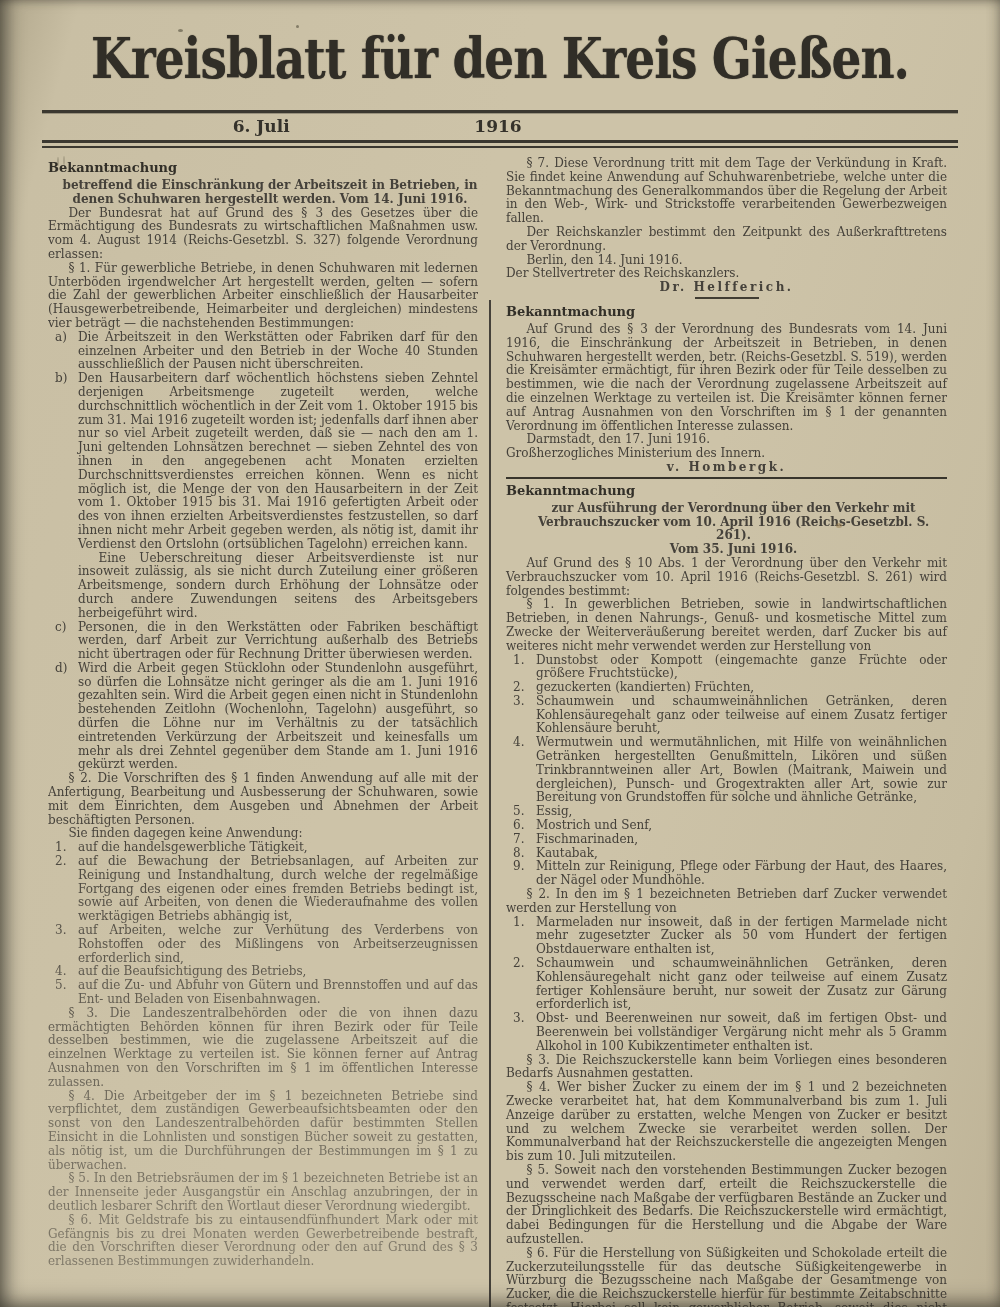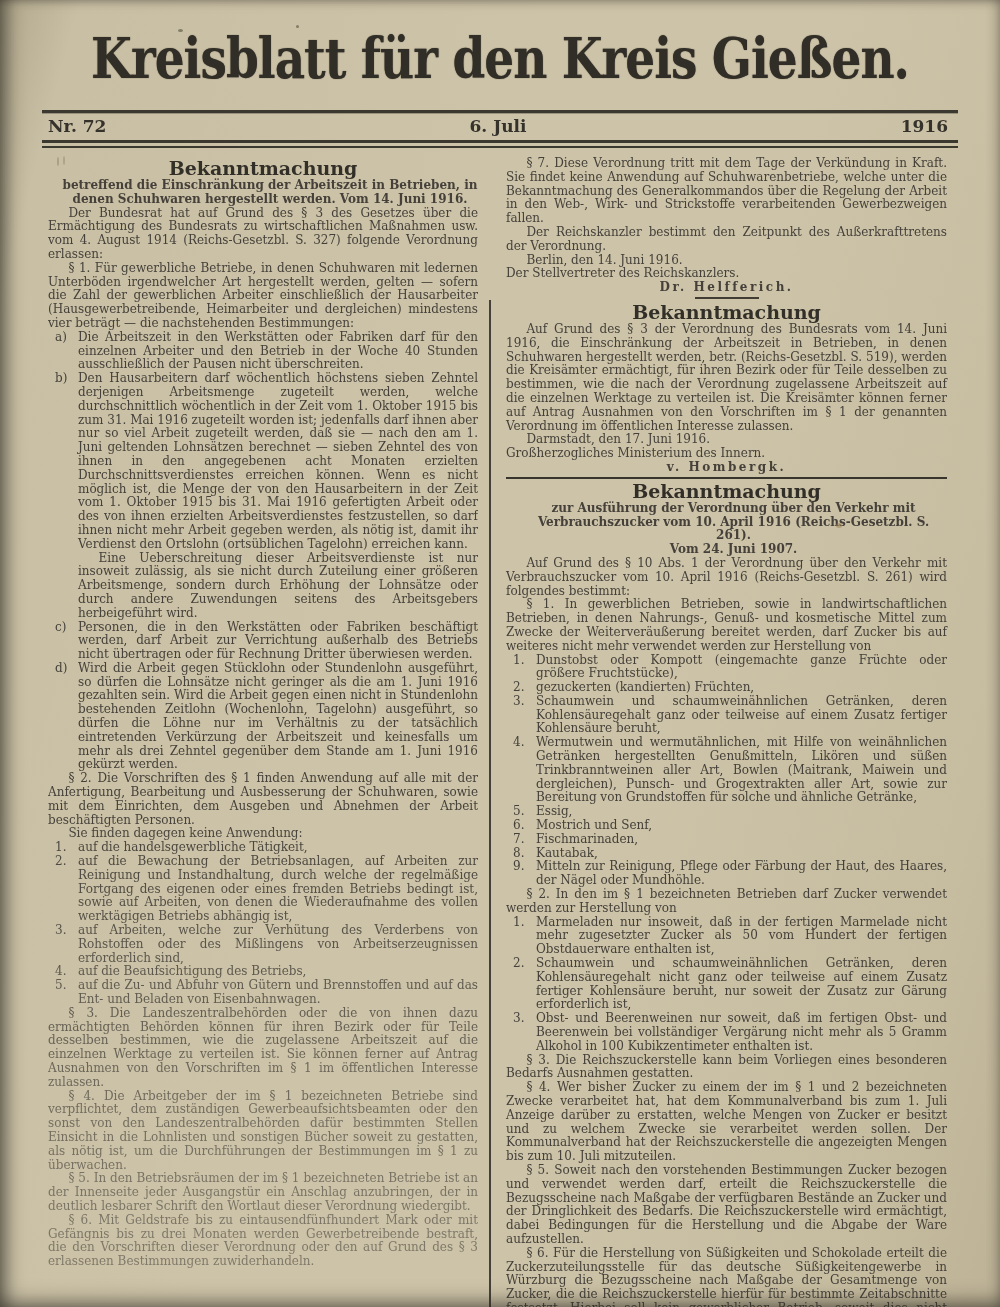--- a/index.html
+++ b/index.html
@@ -29,21 +29,21 @@
   
   .content{position:relative;display:flex;gap:28px;padding:9px 53px 0 48px;}
   .col{font-size:12px;line-height:13.8px;text-align:justify;color:#45413六;}
   .col{color:#45413a;}
   .col-left{width:430px;-webkit-mask-image:linear-gradient(#000 55%,rgba(0,0,0,.66) 82%,rgba(0,0,0,.52));
             mask-image:linear-gradient(#000 55%,rgba(0,0,0,.66) 82%,rgba(0,0,0,.52));}
   .col-right{width:441px;}
   .divider{position:absolute;left:489px;top:152px;height:1122px;width:2px;background:#45413a;}
 
   
-  .bk-head{text-align:center;font-weight:bold;font-size:19px;line-height:20px;color:#322f28;margin:1px 0 1px 0;}
+  .bk-head{font-weight:bold;font-size:13px;line-height:20px;color:#322f28;margin:1px 0 1px 0;}
   .bk-sub{text-align:center;font-weight:bold;margin-left:14px;}
   .p{text-indent:1.7em;}
   .c{}
   .sig{text-align:center;font-weight:bold;letter-spacing:2.5px;}
   .hr-short{width:64px;border-top:2px solid #413d33;margin:2px auto 3px auto;height:0;}
   .hr-full{border-top:2px solid #38352c;margin:2px 0 2px 0;height:0;}
   .li{position:relative;padding-left:30px;}
   .li .mk{position:absolute;left:7px;}
   .lc{padding-left:30px;text-indent:1.7em;}
 </style>
@@ -52,21 +52,20 @@
 
 <div class="scan">
 
   <div class="masthead">
     <div class="title">Kreisblatt für den Kreis Gießen.</div>
   </div>
 
   <div class="rule-single"></div>
 
   <div class="dateline">
-    <span class="dl-l">Nr. 72</span>
     <span class="dl-c">6. Juli</span>
     <span class="dl-r">1916</span>
   </div>
 
   <div class="rule-double"></div>
 
   <div class="content">
     <div class="col col-left">
         <div class="bk-head">Bekanntmachung</div>
         <div class="bk-sub">betreffend die Einschränkung der Arbeitszeit in Betrieben, in denen Schuhwaren hergestellt werden. Vom 14. Juni 1916.</div>
@@ -97,21 +96,21 @@
         <div class="sig">Dr. Helfferich.</div>
         <div class="hr-short"></div>
         <div class="bk-head">Bekanntmachung</div>
         <div class="p">Auf Grund des § 3 der Verordnung des Bundesrats vom 14. Juni 1916, die Einschränkung der Arbeitszeit in Betrieben, in denen Schuhwaren hergestellt werden, betr. (Reichs-Gesetzbl. S. 519), werden die Kreisämter ermächtigt, für ihren Bezirk oder für Teile desselben zu bestimmen, wie die nach der Verordnung zugelassene Arbeitszeit auf die einzelnen Werktage zu verteilen ist. Die Kreisämter können ferner auf Antrag Ausnahmen von den Vorschriften im § 1 der genannten Verordnung im öffentlichen Interesse zulassen.</div>
         <div class="p">Darmstadt, den 17. Juni 1916.</div>
         <div class="c">Großherzogliches Ministerium des Innern.</div>
         <div class="sig">v. Hombergk.</div>
         <div class="hr-full"></div>
         <div class="bk-head">Bekanntmachung</div>
         <div class="bk-sub">zur Ausführung der Verordnung über den Verkehr mit Verbrauchszucker vom 10. April 1916 (Reichs-Gesetzbl. S. 261).</div>
-        <div class="bk-sub">Vom 24. Juni 1907.</div>
+        <div class="bk-sub">Vom 35. Juni 1916.</div>
         <div class="p">Auf Grund des § 10 Abs. 1 der Verordnung über den Verkehr mit Verbrauchszucker vom 10. April 1916 (Reichs-Gesetzbl. S. 261) wird folgendes bestimmt:</div>
         <div class="p">§ 1. In gewerblichen Betrieben, sowie in landwirtschaftlichen Betrieben, in denen Nahrungs-, Genuß- und kosmetische Mittel zum Zwecke der Weiterveräußerung bereitet werden, darf Zucker bis auf weiteres nicht mehr verwendet werden zur Herstellung von</div>
         <div class="li"><span class="mk">1.</span><span>Dunstobst oder Kompott (eingemachte ganze Früchte oder größere Fruchtstücke),</span></div>
         <div class="li"><span class="mk">2.</span><span>gezuckerten (kandierten) Früchten,</span></div>
         <div class="li"><span class="mk">3.</span><span>Schaumwein und schaumweinähnlichen Getränken, deren Kohlensäuregehalt ganz oder teilweise auf einem Zusatz fertiger Kohlensäure beruht,</span></div>
         <div class="li"><span class="mk">4.</span><span>Wermutwein und wermutähnlichen, mit Hilfe von weinähnlichen Getränken hergestellten Genußmitteln, Likören und süßen Trinkbranntweinen aller Art, Bowlen (Maitrank, Maiwein und dergleichen), Punsch- und Grogextrakten aller Art, sowie zur Bereitung von Grundstoffen für solche und ähnliche Getränke,</span></div>
         <div class="li"><span class="mk">5.</span><span>Essig,</span></div>
         <div class="li"><span class="mk">6.</span><span>Mostrich und Senf,</span></div>
         <div class="li"><span class="mk">7.</span><span>Fischmarinaden,</span></div>
         <div class="li"><span class="mk">8.</span><span>Kautabak,</span></div>

